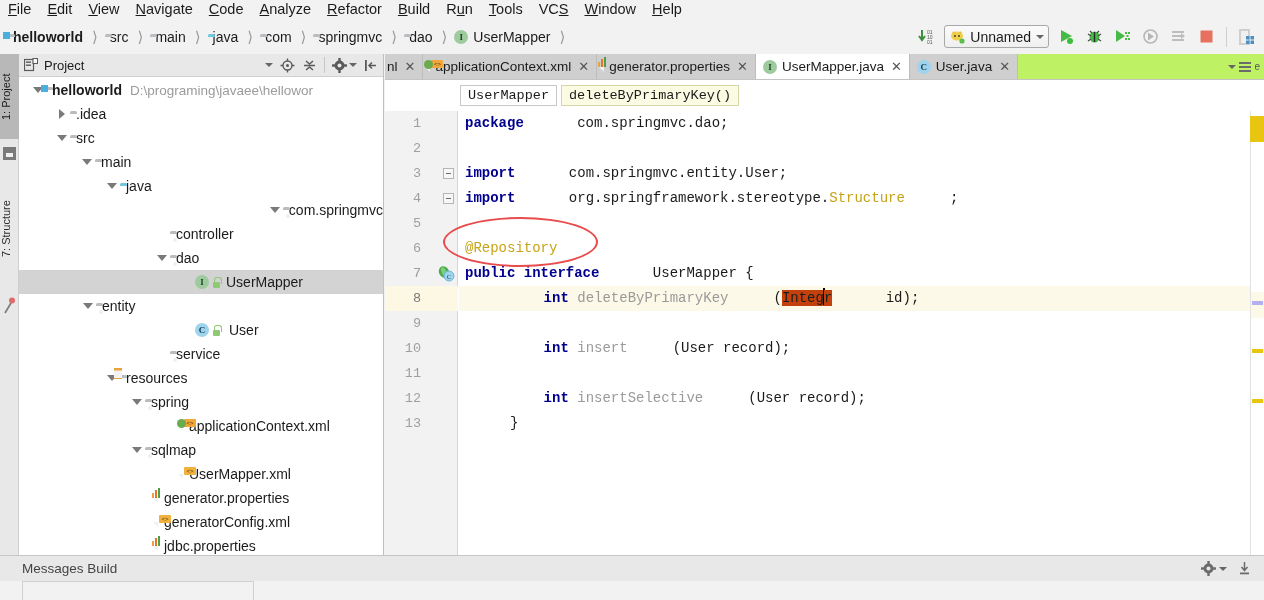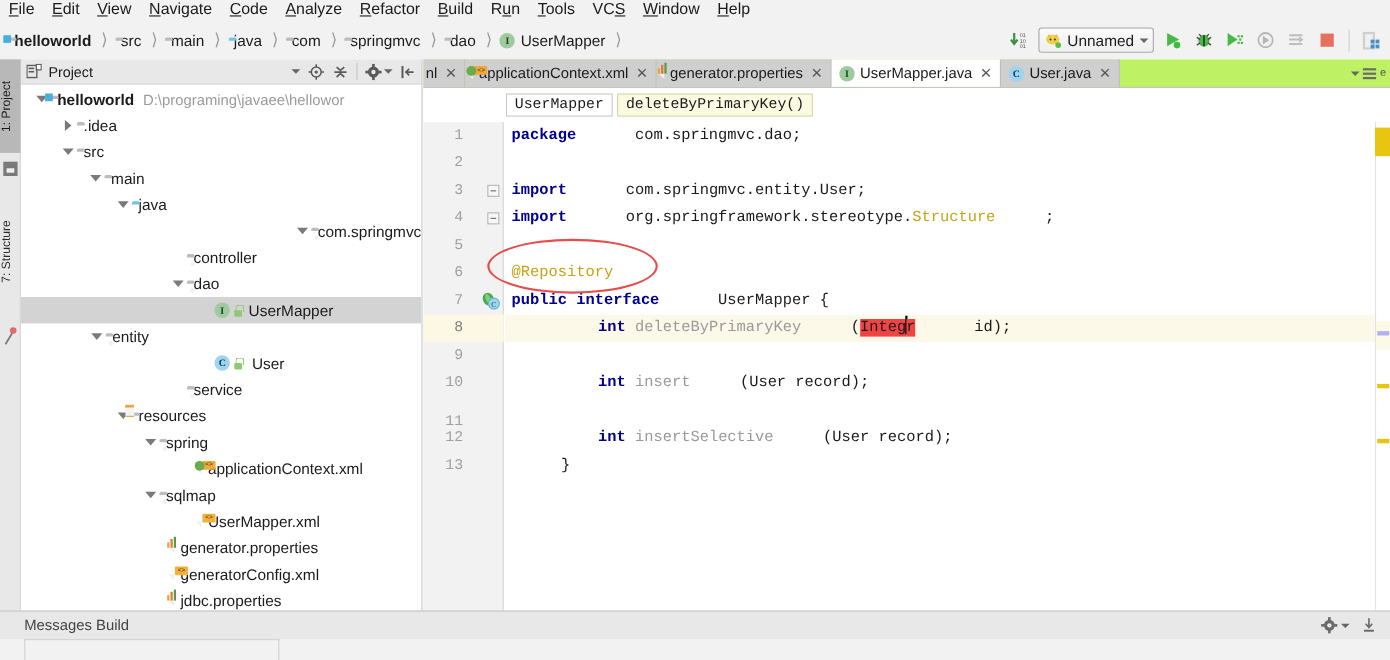--- a/index.html
+++ b/index.html
@@ -229,21 +229,21 @@
   .codelines { position:absolute; left:74px; top:0; right:0; }
   .cl {
     height: 25px; line-height: 25px; white-space: pre; padding-left: 6px;
     position: relative;
   }
   .cl.hl { background:#fcf9e8; }
   .kw { color:#00008f; font-weight:bold; }
   .plain { color:#1b1b1b;padding-left:45px; }
   .ann { color:#c8a317; }
   .ident { color:#9a9a9a; }
-  .sel-text { background:#ef4444; }
+  .sel-text { background:#c2410c; }
   .caret-bar {
     display:inline-block; width:2px; height:17px; background:#000;
     vertical-align:-3px; margin:0 -1px;
   }
 
   .fold {
     position:absolute; left:58px; width:11px; height:11px;
     border:1px solid #b5b5b5; background:#f7f7f7;
   }
   .fold:after{
@@ -715,21 +715,21 @@
         <div class="gline" style="top:0px;">1</div>
         <div class="gline" style="top:25px;">2</div>
         <div class="gline" style="top:50px;">3</div>
         <div class="gline" style="top:75px;">4</div>
         <div class="gline" style="top:100px;">5</div>
         <div class="gline" style="top:125px;">6</div>
         <div class="gline" style="top:150px;">7</div>
         <div class="gline cur" style="top:175px;">8</div>
         <div class="gline" style="top:200px;">9</div>
         <div class="gline" style="top:225px;">10</div>
-        <div class="gline" style="top:260px;">11</div>
+        <div class="gline" style="top:250px;">11</div>
         <div class="gline" style="top:275px;">12</div>
         <div class="gline" style="top:300px;">13</div>
 
         <div class="fold" style="top:57px;"></div>
         <div class="fold" style="top:82px;"></div>
 
         <div class="gutter-impl" style="top:153px;">
           <svg width="19" height="19" viewBox="0 0 19 19">
             <ellipse cx="7" cy="8" rx="5" ry="6" fill="#4eaa4e" transform="rotate(-25 7 8)"></ellipse>
             <ellipse cx="7" cy="8" rx="2.2" ry="5" fill="#7ed07e" transform="rotate(-25 7 8)"></ellipse>

